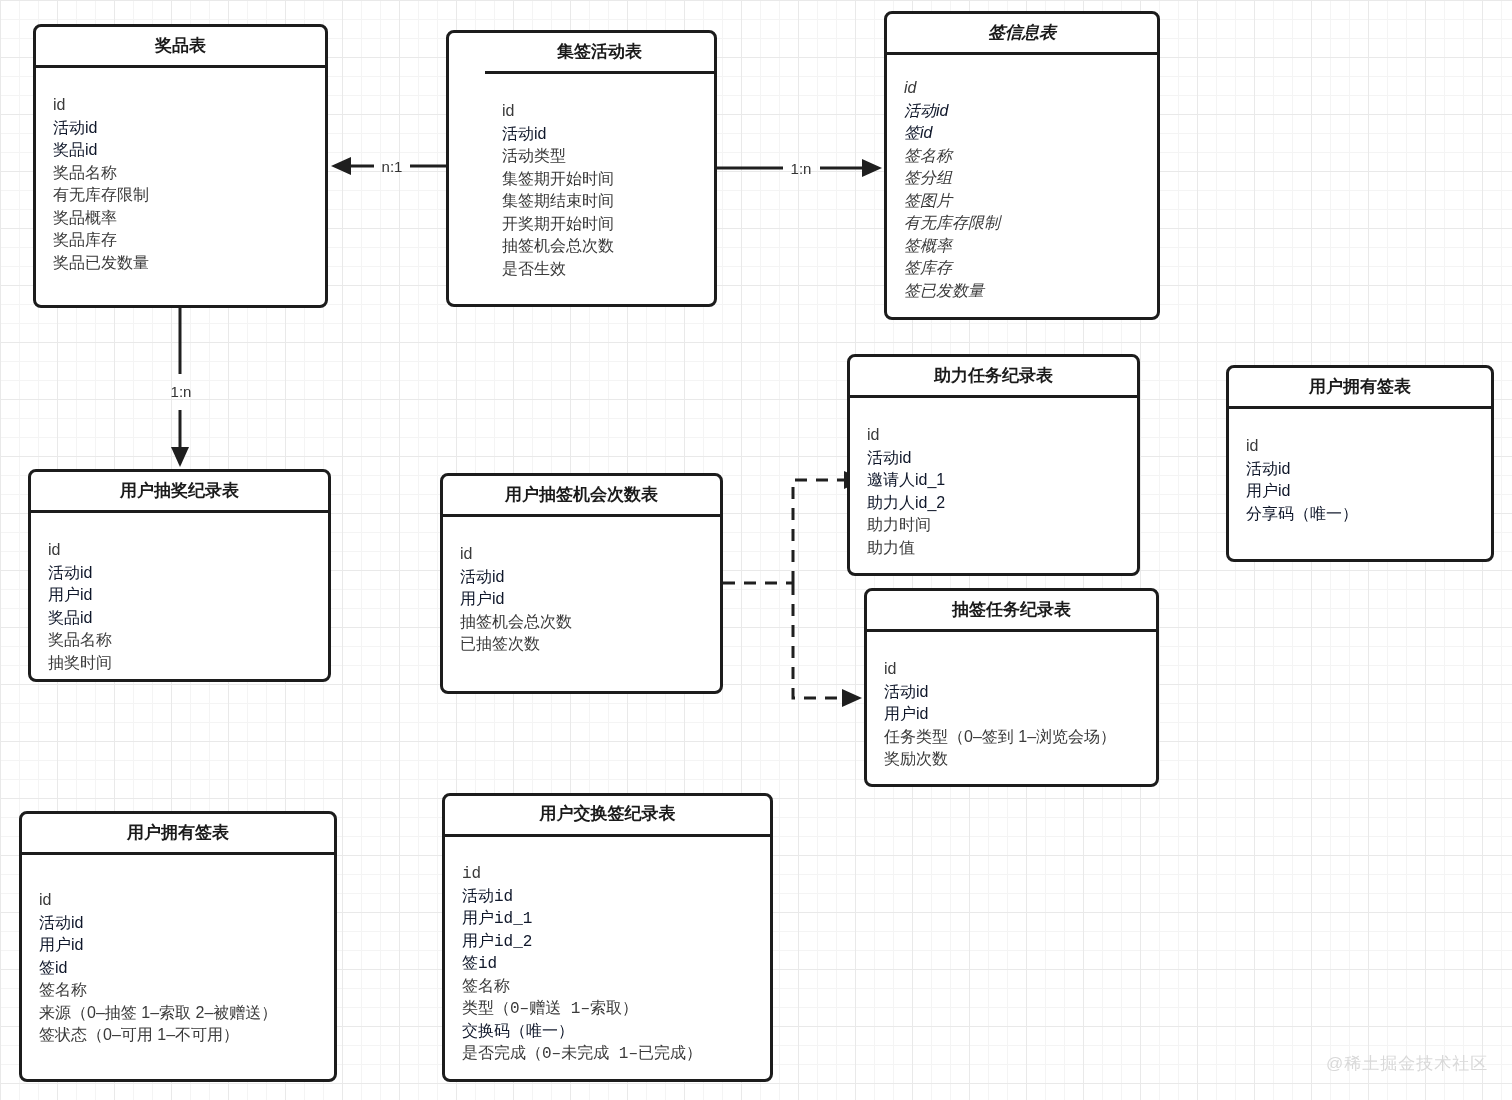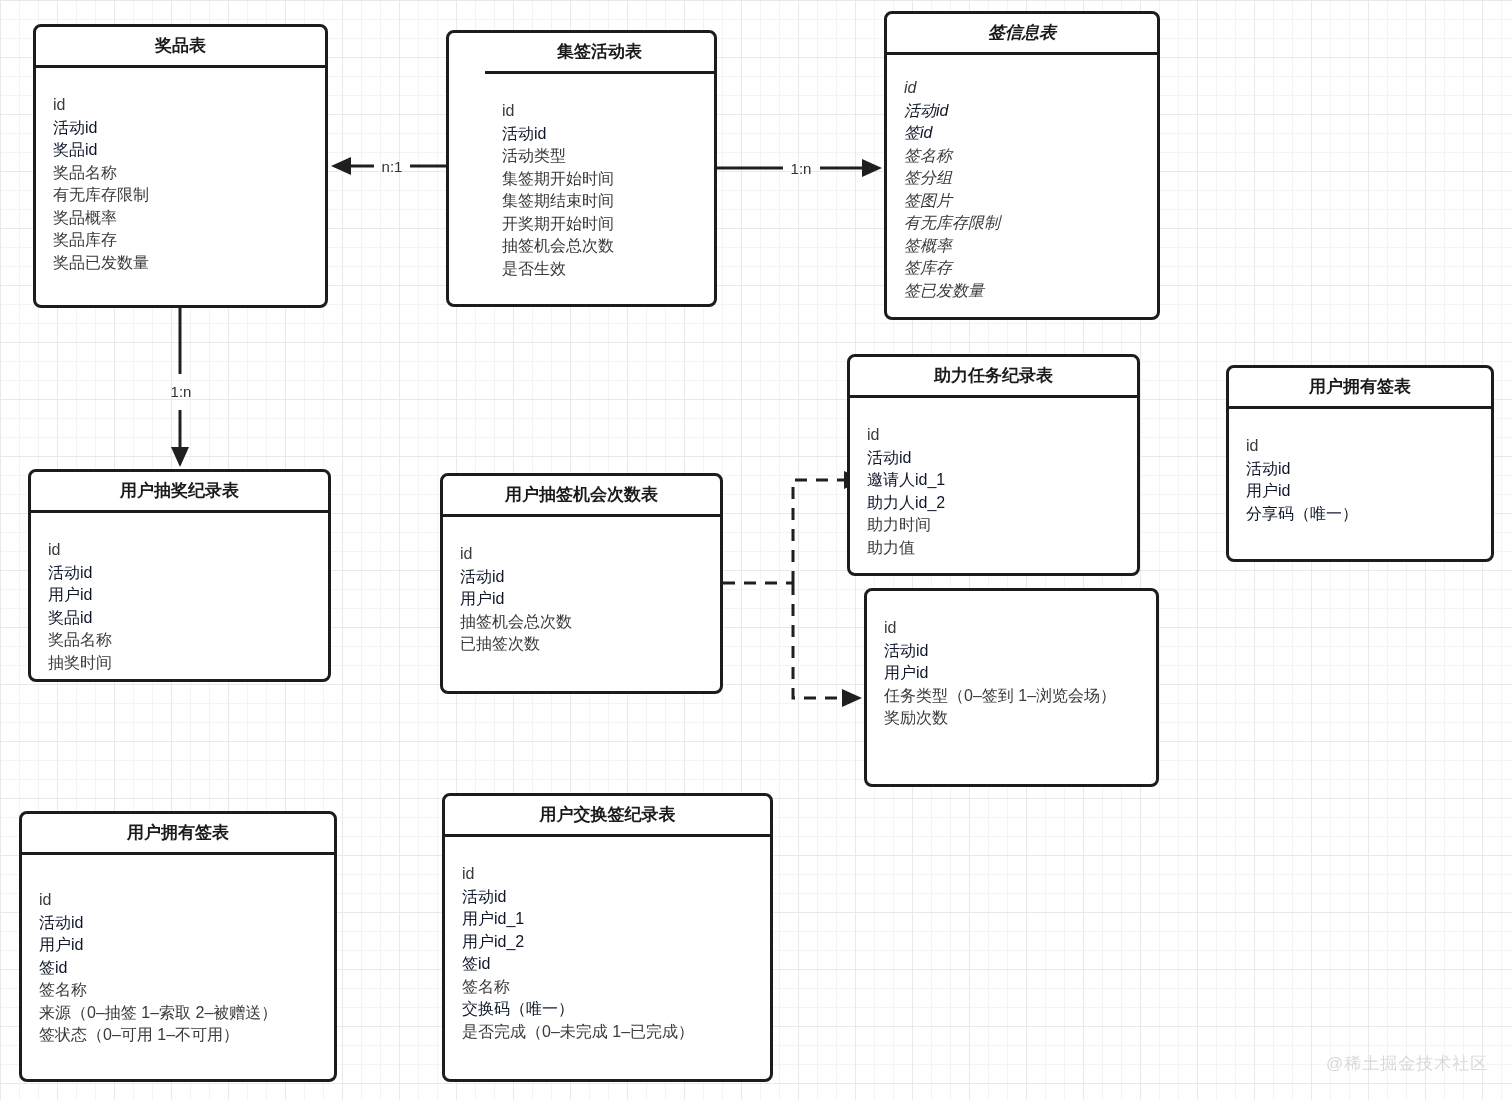--- a/index.html
+++ b/index.html
@@ -37,21 +37,21 @@
   #e1{left:446px; top:30px;  width:271px; height:277px;padding-left:36px;}
   #e2{left:884px; top:11px;  width:276px; height:309px;font-style:italic;}
   #e2 .entity-fields{padding-top:22px;}
   #e3{left:847px; top:354px; width:293px; height:222px;}
   #e4{left:1226px;top:365px; width:268px; height:197px;}
   #e5{left:28px;  top:469px; width:303px; height:213px;}
   #e6{left:440px; top:473px; width:283px; height:221px;}
   #e7{left:864px; top:588px; width:295px; height:199px;}
   #e8{left:19px;  top:811px; width:318px; height:271px;}
   #e8 .entity-fields{padding-top:34px;}
-  #e9{left:442px; top:793px; width:331px; height:289px;}
+  #e9{left:442px; top:793px; width:331px; height:289px;font-family:Liberation Mono, monospace;}
 
   svg.connectors {
     position:absolute; left:0; top:0; width:1512px; height:1100px;
     pointer-events:none;
   }
   svg.connectors line, svg.connectors polyline {
     stroke:#1f1f1f; stroke-width:3; fill:none;
   }
   svg.connectors polyline.dashed { stroke-dasharray:12 9; }
   svg.connectors polygon { fill:#1f1f1f; }
@@ -186,20 +186,21 @@
     <div class="entity-fields">
         <div class="field-row">id</div>
         <div class="field-row key">活动id</div>
         <div class="field-row key">用户id</div>
         <div class="field-row">抽签机会总次数</div>
         <div class="field-row">已抽签次数</div>
       </div>
   </div>
 
   <div class="entity" id="e7">
+    <div class="entity-title">抽签任务纪录表</div>
     <div class="entity-fields">
         <div class="field-row">id</div>
         <div class="field-row key">活动id</div>
         <div class="field-row key">用户id</div>
         <div class="field-row">任务类型（0–签到 1–浏览会场）</div>
         <div class="field-row">奖励次数</div>
       </div>
   </div>
 
   <div class="entity" id="e8">
@@ -217,19 +218,20 @@
 
   <div class="entity" id="e9">
     <div class="entity-title">用户交换签纪录表</div>
     <div class="entity-fields">
         <div class="field-row">id</div>
         <div class="field-row key">活动id</div>
         <div class="field-row key">用户id_1</div>
         <div class="field-row key">用户id_2</div>
         <div class="field-row key">签id</div>
         <div class="field-row">签名称</div>
+        <div class="field-row">类型（0–赠送 1–索取）</div>
         <div class="field-row key">交换码（唯一）</div>
         <div class="field-row">是否完成（0–未完成 1–已完成）</div>
       </div>
   </div>
 
   <div class="watermark">@稀土掘金技术社区</div>
 </div>
 
 </body></html>

